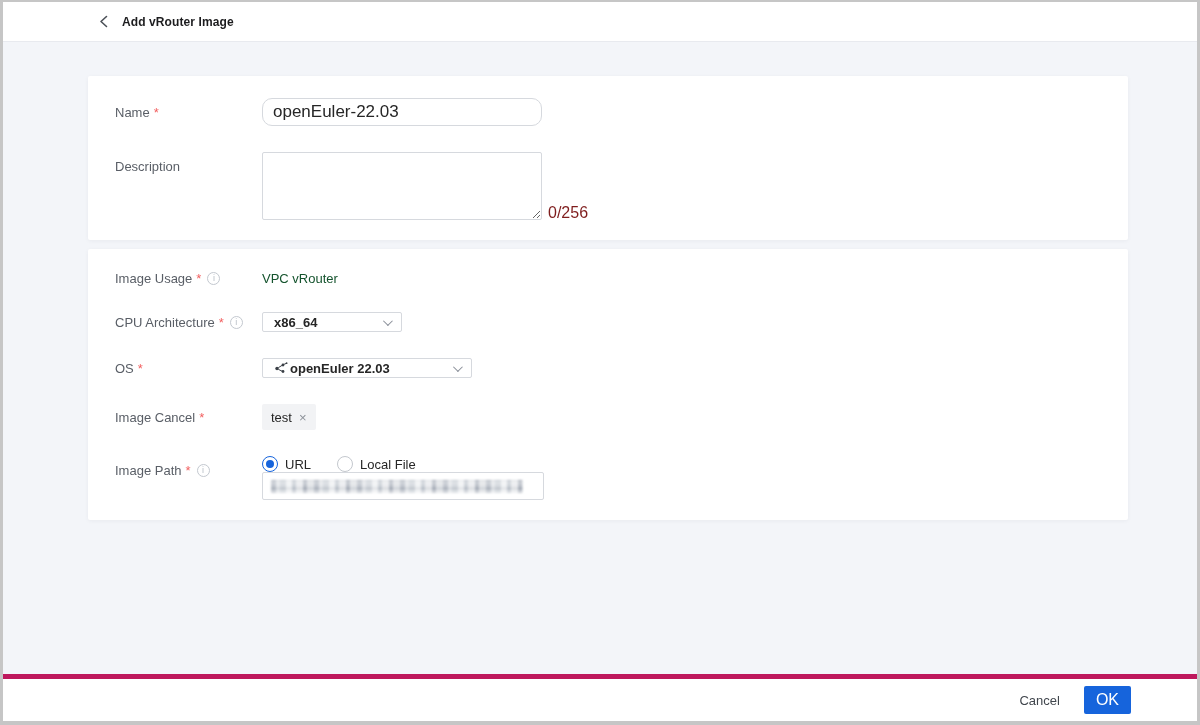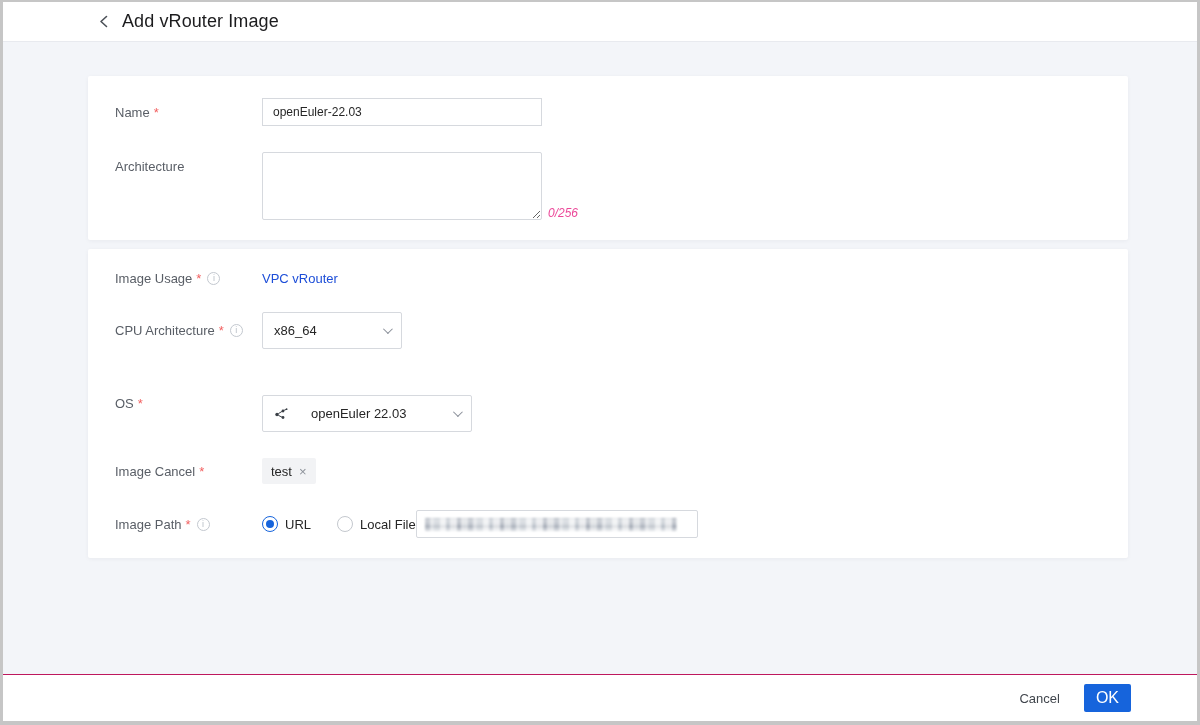--- a/index.html
+++ b/index.html
@@ -14,21 +14,21 @@
   
   .topbar {
     height:40px; background:#fff; border-bottom:1px solid #e8eaef;
     display:flex; align-items:center; padding-left:90px; flex:0 0 auto;
   }
   .back-btn {
     width:20px; height:20px; display:flex; align-items:center; justify-content:center;
     cursor:pointer; margin-right:9px; color:#4b5057;
   }
   .back-btn svg { display:block; }
-  .page-title { font-size:18px; font-weight:400; color:#1c1c1e; letter-spacing:.1px; }
+  .page-title { font-size:12px; font-weight:700; color:#1c1c1e; letter-spacing:.1px; }
 
   
   .scroll-area { flex:1 1 auto; overflow:hidden; }
   .card {
     background:#fff; width:1040px; margin-left:85px; border-radius:2px;
     box-shadow:0 1px 4px rgba(31,41,55,.05); padding:22px 20px 20px 20px;
   }
   .card-1 { margin-top:34px; }
   .card-2 { margin-top:9px; }
 
@@ -43,41 +43,41 @@
     margin-left:7px;
   }
   .req { color:#f25f5f; font-weight:400; }
   .info-icon {
     width:13px; height:13px; border:1px solid #c3c8cf; border-radius:50%;
     color:#b9bfc7; font-size:9px; line-height:11px; text-align:center;
     font-style:normal; display:inline-block; margin-left:2px;
   }
 
   .text-input {
-    width:280px; height:28px; border:1px solid #d6d9de; border-radius:0;
-    padding:0 10px; font-size:12px; color:#262626; background:#fff; outline:none;
+    width:280px; height:28px; border:1px solid #d6d9de; border-radius:10px;
+    padding:0 10px; font-size:17px; color:#262626; background:#fff; outline:none;
     font-family:"Liberation Sans","DejaVu Sans",sans-serif;
   }
   .desc-wrap { display:flex; align-items:flex-end; }
   .desc-textarea {
     width:280px; height:68px; border:1px solid #d6d9de; border-radius:2px;
     padding:6px 10px; font-size:13px; resize:both; outline:none; background:#fff;
     font-family:"Liberation Sans","DejaVu Sans",sans-serif;
   }
-  .char-counter { color:#ec4899; font-size:12px; margin-left:6px; line-height:14px;font-style:italic; }
-
-  .static-value { color:#1d4ed8; }
+  .char-counter { color:#7f1d1d; font-size:16px; margin-left:6px; line-height:14px; }
+
+  .static-value { color:#14532d; }
 
   .select-box {
-    height:37px; border:1px solid #d6d9de; border-radius:2px; background:#fff;
-    display:flex; align-items:center; padding:0 11px; cursor:pointer; gap:23px;
+    height:20px; border:1px solid #d6d9de; border-radius:2px; background:#fff;
+    display:flex; align-items:center; padding:0 11px; cursor:pointer; gap:2px;font-weight:bold;
   }
   .select-box .sel-text { flex:1 1 auto; color:#262626; }
   .w-140 { width:140px; }
-  .w-210 { width:210px;margin-top:20px; }
+  .w-210 { width:210px; }
   .chevron {
     width:7px; height:7px; border-right:1.4px solid #8a8f99; border-bottom:1.4px solid #8a8f99;
     transform:rotate(45deg) translateY(-2px); flex:0 0 auto;
   }
   .os-logo { display:flex; align-items:center; flex:0 0 auto; }
 
   .tag-chip {
     display:inline-flex; align-items:center; gap:7px; background:#f2f3f5;
     border-radius:2px; padding:0 9px; height:26px; color:#262626;
   }
@@ -89,35 +89,35 @@
     width:16px; height:16px; border-radius:50%; border:1.5px solid #c4c8ce;
     background:#fff; position:relative; flex:0 0 auto;
   }
   .radio-circle.checked { border-color:#1664dc; }
   .radio-circle.checked::after {
     content:""; position:absolute; left:50%; top:50%; width:8px; height:8px;
     border-radius:50%; background:#1664dc; transform:translate(-50%,-50%);
   }
   .radio-label { color:#262626; }
 
-  .path-stack { display:flex; flex-direction:row; }
+  .path-stack { display:flex; flex-direction:column; }
   .url-input {
     width:282px; height:28px; border:1px solid #d6d9de; border-radius:2px;
     background:#fff; display:flex; align-items:center; padding:0 8px;
   }
   .redacted-mosaic {
     width:252px; height:13px; border-radius:1px; filter:blur(1px);
     background-image:
       repeating-linear-gradient(0deg, rgba(255,255,255,.35) 0 3px, rgba(60,70,90,.06) 3px 6px, rgba(255,255,255,.2) 6px 9px),
       repeating-linear-gradient(90deg, #b6bcc5 0 5px, #e0e3e7 5px 9px, #cdd2d8 9px 15px, #eef0f2 15px 21px, #c2c8d0 21px 25px, #e7e9ec 25px 32px, #aeb4be 32px 36px, #dde0e4 36px 43px);
   }
 
   
   .footer-bar {
-    flex:0 0 47px; background:#fff; border-top:1px solid #be185d;
+    flex:0 0 47px; background:#fff; border-top:5px solid #be185d;
     display:flex; align-items:center; justify-content:flex-end; padding-right:66px; gap:22px;
   }
   .cancel-btn {
     background:none; border:none; color:#41464d; font-size:13px; cursor:pointer;
     font-family:"Liberation Sans","DejaVu Sans",sans-serif; padding:4px 2px;
   }
   .ok-btn {
     min-width:44px; height:28px; background:#1664dc; color:#fff; border:none;
     border-radius:2px; font-size:16px; cursor:pointer; padding:0 12px;
     font-family:"Liberation Sans","DejaVu Sans",sans-serif;
@@ -142,21 +142,21 @@
     <div class="form-row">
       <div class="field-label">
         <span>Name</span>
         <span class="req">*</span>
       </div>
       <input class="text-input" type="text" value="openEuler-22.03" style="">
     </div>
 
     <div class="form-row align-top">
       <div class="field-label">
-        <span>Architecture</span>
+        <span>Description</span>
       </div>
       <div class="desc-wrap">
         <textarea class="desc-textarea" style=""></textarea>
         <span class="char-counter">0/256</span>
       </div>
     </div>
 
   </div>
 
   <div class="card card-2">

